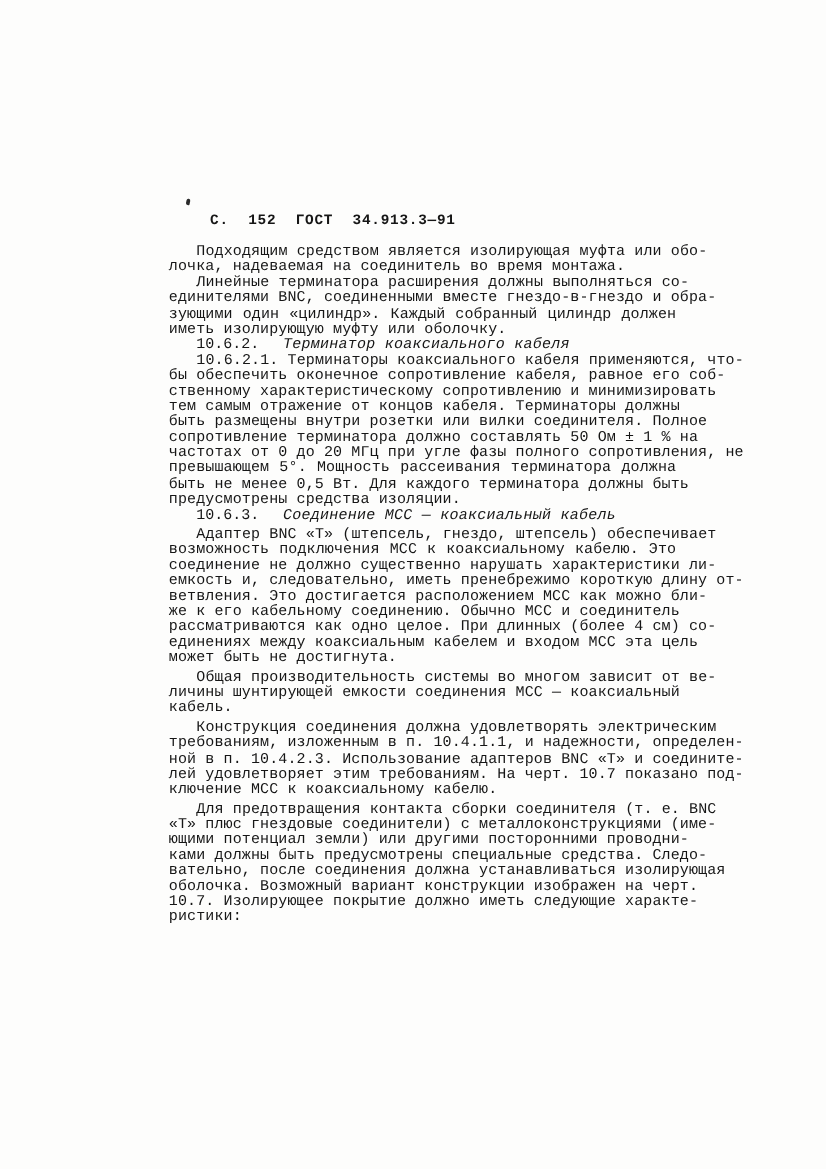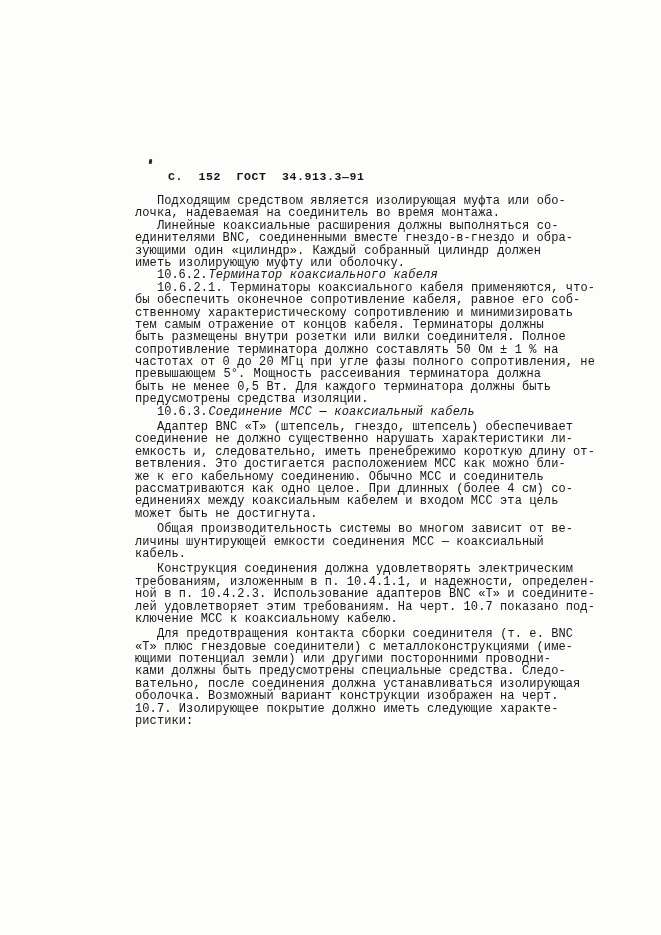--- a/index.html
+++ b/index.html
@@ -74,51 +74,52 @@
     height: 12.4px;
     white-space: nowrap;
     padding-left: 22px;
     color: #161616;
   }
   .sec-num {
     font-style: normal;
   }
   .sec-title {
     font-style: italic;
-    margin-left: 1px;
+    margin-left: 19px;
     letter-spacing: 0.2px;
     text-align: center;
   }
 </style>
 </head>
 <body>
 
 <div class="page">
   <div class="ink-speck"></div>
   <div class="running-header">С.  152  ГОСТ  34.913.3—91</div>
   <div class="text-column">
       <div class="line first">Подходящим средством является изолирующая муфта или обо-</div>
       <div class="line last">лочка, надеваемая на соединитель во время монтажа.</div>
-      <div class="line first">Линейные коаксиальные расширения должны выполняться со-</div>
+      <div class="line first">Линейные терминатора расширения должны выполняться со-</div>
       <div class="line">единителями BNC, соединенными вместе гнездо-в-гнездо и обра-</div>
       <div class="line">зующими один «цилиндр». Каждый собранный цилиндр должен</div>
       <div class="line last">иметь изолирующую муфту или оболочку.</div>
       <div class="heading-line"><span class="sec-num">10.6.2.</span><span class="sec-title">Терминатор коаксиального кабеля</span></div>
       <div class="line first">10.6.2.1. Терминаторы коаксиального кабеля применяются, что-</div>
       <div class="line">бы обеспечить оконечное сопротивление кабеля, равное его соб-</div>
       <div class="line">ственному характеристическому сопротивлению и минимизировать</div>
       <div class="line">тем самым отражение от концов кабеля. Терминаторы должны</div>
       <div class="line">быть размещены внутри розетки или вилки соединителя. Полное</div>
       <div class="line">сопротивление терминатора должно составлять 50 Ом ± 1 % на</div>
       <div class="line">частотах от 0 до 20 МГц при угле фазы полного сопротивления, не</div>
       <div class="line">превышающем 5°. Мощность рассеивания терминатора должна</div>
       <div class="line">быть не менее 0,5 Вт. Для каждого терминатора должны быть</div>
       <div class="line last">предусмотрены средства изоляции.</div>
       <div class="heading-line"><span class="sec-num">10.6.3.</span><span class="sec-title">Соединение МСС — коаксиальный кабель</span></div>
       <div class="line first spaced">Адаптер BNC «Т» (штепсель, гнездо, штепсель) обеспечивает</div>
+      <div class="line">возможность подключения МСС к коаксиальному кабелю. Это</div>
       <div class="line">соединение не должно существенно нарушать характеристики ли-</div>
       <div class="line">емкость и, следовательно, иметь пренебрежимо короткую длину от-</div>
       <div class="line">ветвления. Это достигается расположением МСС как можно бли-</div>
       <div class="line">же к его кабельному соединению. Обычно МСС и соединитель</div>
       <div class="line">рассматриваются как одно целое. При длинных (более 4 см) со-</div>
       <div class="line">единениях между коаксиальным кабелем и входом МСС эта цель</div>
       <div class="line last">может быть не достигнута.</div>
       <div class="line first spaced">Общая производительность системы во многом зависит от ве-</div>
       <div class="line">личины шунтирующей емкости соединения МСС — коаксиальный</div>
       <div class="line last">кабель.</div>

